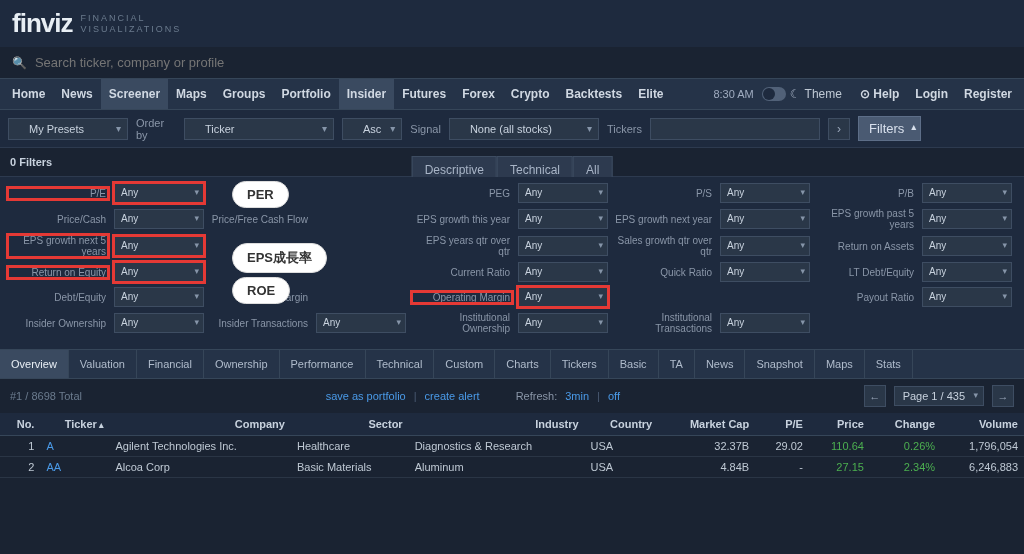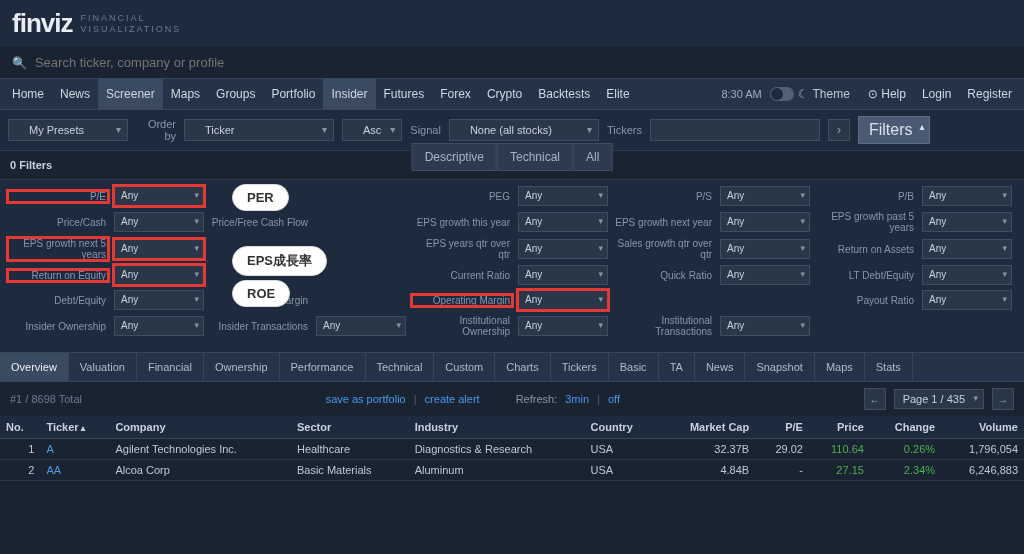--- a/index.html
+++ b/index.html
@@ -3,36 +3,36 @@
 <meta charset="utf-8">
 <style>
 *{margin:0;padding:0;box-sizing:border-box}
 body{background:#1a2332;color:#bfc9d4;font-family:-apple-system,Arial,sans-serif;font-size:12px;width:1024px;height:554px;overflow:hidden}
 .logo-bar{display:flex;align-items:center;padding:8px 12px;background:#1e2a3e}
 .logo{font-size:26px;font-weight:700;color:#e8eef4;letter-spacing:-1px}
 .logo-sub{font-size:9px;color:#6b7b8e;letter-spacing:2px;margin-left:8px;line-height:1.2}
 .search-bar{padding:8px 12px;display:flex;align-items:center;gap:8px}
 .search-bar input{background:transparent;border:none;color:#8a96a8;font-size:13px;outline:none;width:300px}
 .nav-bar{display:flex;align-items:center;background:#253348;padding:0 4px;border-top:1px solid #364659;border-bottom:1px solid #364659}
-.nav-item{padding:8px 8px;color:#d0d8e2;font-size:12px;font-weight:400;cursor:pointer}
+.nav-item{padding:8px 8px;color:#d0d8e2;font-size:12px;font-weight:700;cursor:pointer}
 .nav-item.active{background:#3a4a60}
 .nav-spacer{flex:1}
 .nav-time{color:#a0acc0;font-size:11px;margin-right:8px}
 .nav-theme{display:flex;align-items:center;gap:4px;margin-right:10px}
 .theme-toggle{width:24px;height:14px;background:#516178;border-radius:8px;position:relative}
 .theme-toggle::after{content:'';width:12px;height:12px;background:#1e2a3e;border-radius:50%;position:absolute;top:1px;left:1px}
 .filter-bar{display:flex;align-items:center;padding:6px 8px;gap:8px;background:#1e2a3e;border-bottom:1px solid #2d3a4f}
 .sel{background:#2a3748;border:1px solid #3e4d62;padding:4px 20px 4px 20px;color:#c8d2de;font-size:11px;min-width:70px;position:relative;cursor:pointer}
 .sel::after{content:'▾';position:absolute;right:6px;top:4px;color:#8695a9;font-size:10px}
 .sel.wide{min-width:150px}
 .lbl{color:#8a96a8;font-size:11px}
 .chev-btn{width:22px;height:22px;background:#2a3748;border:1px solid #3e4d62;display:flex;align-items:center;justify-content:center;cursor:pointer;color:#9aa7ba}
-.filters-btn{background:#4a5a72;border:1px solid #5d6e88;padding:4px 16px 4px 10px;color:#d8e0ec;font-size:16px;cursor:pointer;position:relative}
+.filters-btn{background:#4a5a72;border:1px solid #5d6e88;padding:4px 16px 4px 10px;color:#d8e0ec;font-size:13px;cursor:pointer;position:relative}
 .filters-btn::after{content:'▴';position:absolute;right:4px;top:4px;font-size:10px}
-.sub-bar{display:flex;align-items:flex-end;padding:8px 10px;background:#1a2332;border-bottom:1px solid #2d3a4f}
+.sub-bar{display:flex;align-items:flex-start;padding:8px 10px;background:#1a2332;border-bottom:1px solid #2d3a4f}
 .sub-bar .cnt{color:#c8d2de;font-size:11px;font-weight:600}
 .tabs{display:flex;gap:0;margin-left:auto;margin-right:auto;position:absolute;left:50%;transform:translateX(-50%)}
 .tab{padding:6px 12px;background:#2d3a4f;color:#a8b4c6;font-size:12px;border:1px solid #3e4d62;cursor:pointer}
 .tab.active{background:#445672;color:#e8eef4}
 .filter-grid{background:#1e2a3e;padding:6px 8px 10px 8px}
 .frow{display:grid;grid-template-columns:100px 90px 100px 90px 100px 90px 100px 90px 100px 90px;gap:5px 6px;align-items:center;margin-bottom:5px}
 .flbl{text-align:right;color:#8a96a8;font-size:10px;line-height:1.1;padding-right:2px}
 .fsel{background:#2a3748;border:1px solid #3e4d62;padding:3px 16px 3px 6px;color:#c8d2de;font-size:10px;position:relative;cursor:pointer;height:20px}
 .fsel::after{content:'▾';position:absolute;right:4px;top:3px;color:#8695a9;font-size:9px}
 .hl-red{outline:3px solid #e53935;outline-offset:-1px}
@@ -43,21 +43,21 @@
 .vtab{padding:8px 11px;color:#b0bccc;font-size:11px;cursor:pointer;border-right:1px solid #364659}
 .vtab.active{background:#3a4a60;color:#e8eef4}
 .pager-bar{display:flex;align-items:center;padding:6px 10px;gap:8px;font-size:11px}
 .pager-bar .total{color:#6b7b8e}
 .pager-bar .link{color:#4a9ae8;cursor:pointer}
 .pager-bar .spacer{flex:1}
 .pager-bar .refresh{color:#8a96a8}
 .pager-sel{background:#2a3748;border:1px solid #3e4d62;padding:3px 18px 3px 8px;color:#c8d2de;position:relative;cursor:pointer}
 .pager-sel::after{content:'▾';position:absolute;right:5px;top:3px;color:#8695a9;font-size:9px}
 .tbl{width:100%;border-collapse:collapse;font-size:11px}
-.tbl th{text-align:left;padding:5px 6px;color:#c8d2de;font-weight:600;border-bottom:1px solid #364659;background:#1e2a3e}
+.tbl th{text-align:right;padding:5px 6px;color:#c8d2de;font-weight:600;border-bottom:1px solid #364659;background:#1e2a3e}
 .tbl th.r{text-align:right}
 .tbl td{padding:4px 6px;border-bottom:1px solid #2a3545}
 .tbl td.r{text-align:right}
 .tkr{color:#4a9ae8}
 .pos{color:#4caf50}
 .sort-ind{font-size:9px;margin-left:2px}
 .tickers-input{background:#2a3748;border:1px solid #3e4d62;padding:4px 8px;color:#c8d2de;font-size:11px;width:170px}
 .moon{color:#a8b4c6;font-size:12px}
 </style>
 </head>
@@ -96,21 +96,21 @@
     <span class="moon">☾</span>
     <span>Theme</span>
   </span>
   <span class="nav-item">⊙ Help</span>
   <span class="nav-item">Login</span>
   <span class="nav-item">Register</span>
 </div>
 
 <div class="filter-bar">
   <div class="sel" style="min-width:120px">My Presets</div>
-  <span class="lbl" style="text-align:right;width:40px">Order by</span>
+  <span class="lbl" style="text-align:left;width:40px">Order by</span>
   <div class="sel wide">Ticker</div>
   <div class="sel" style="min-width:50px">Asc</div>
   <span class="lbl">Signal</span>
   <div class="sel wide">None (all stocks)</div>
   <span class="lbl">Tickers</span>
   <input class="tickers-input" style="">
   <div class="chev-btn">›</div>
   <div class="filters-btn">Filters</div>
 </div>
 

